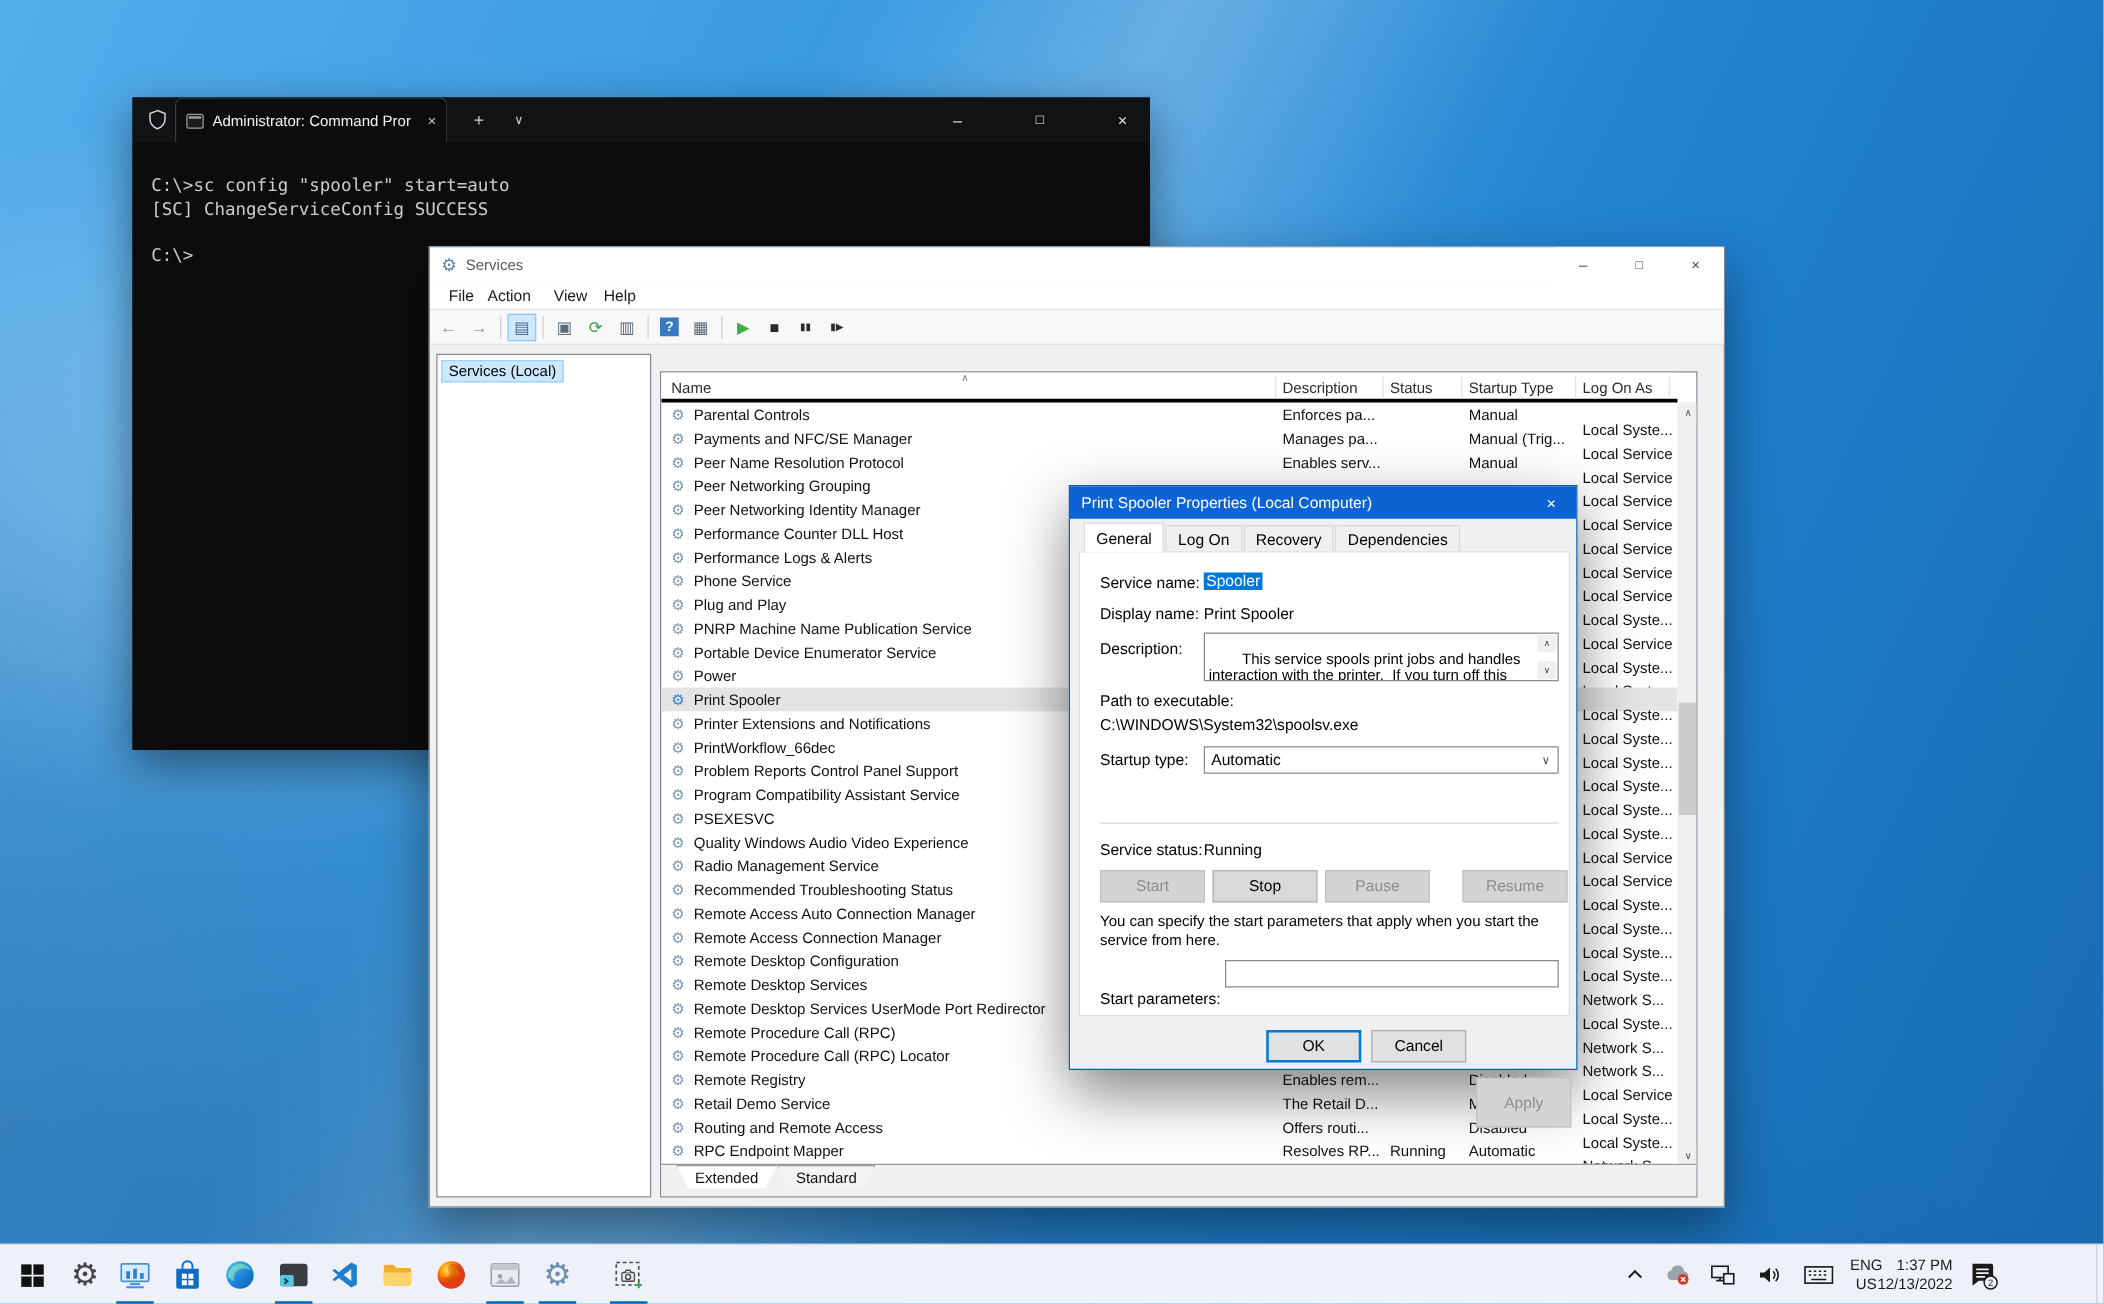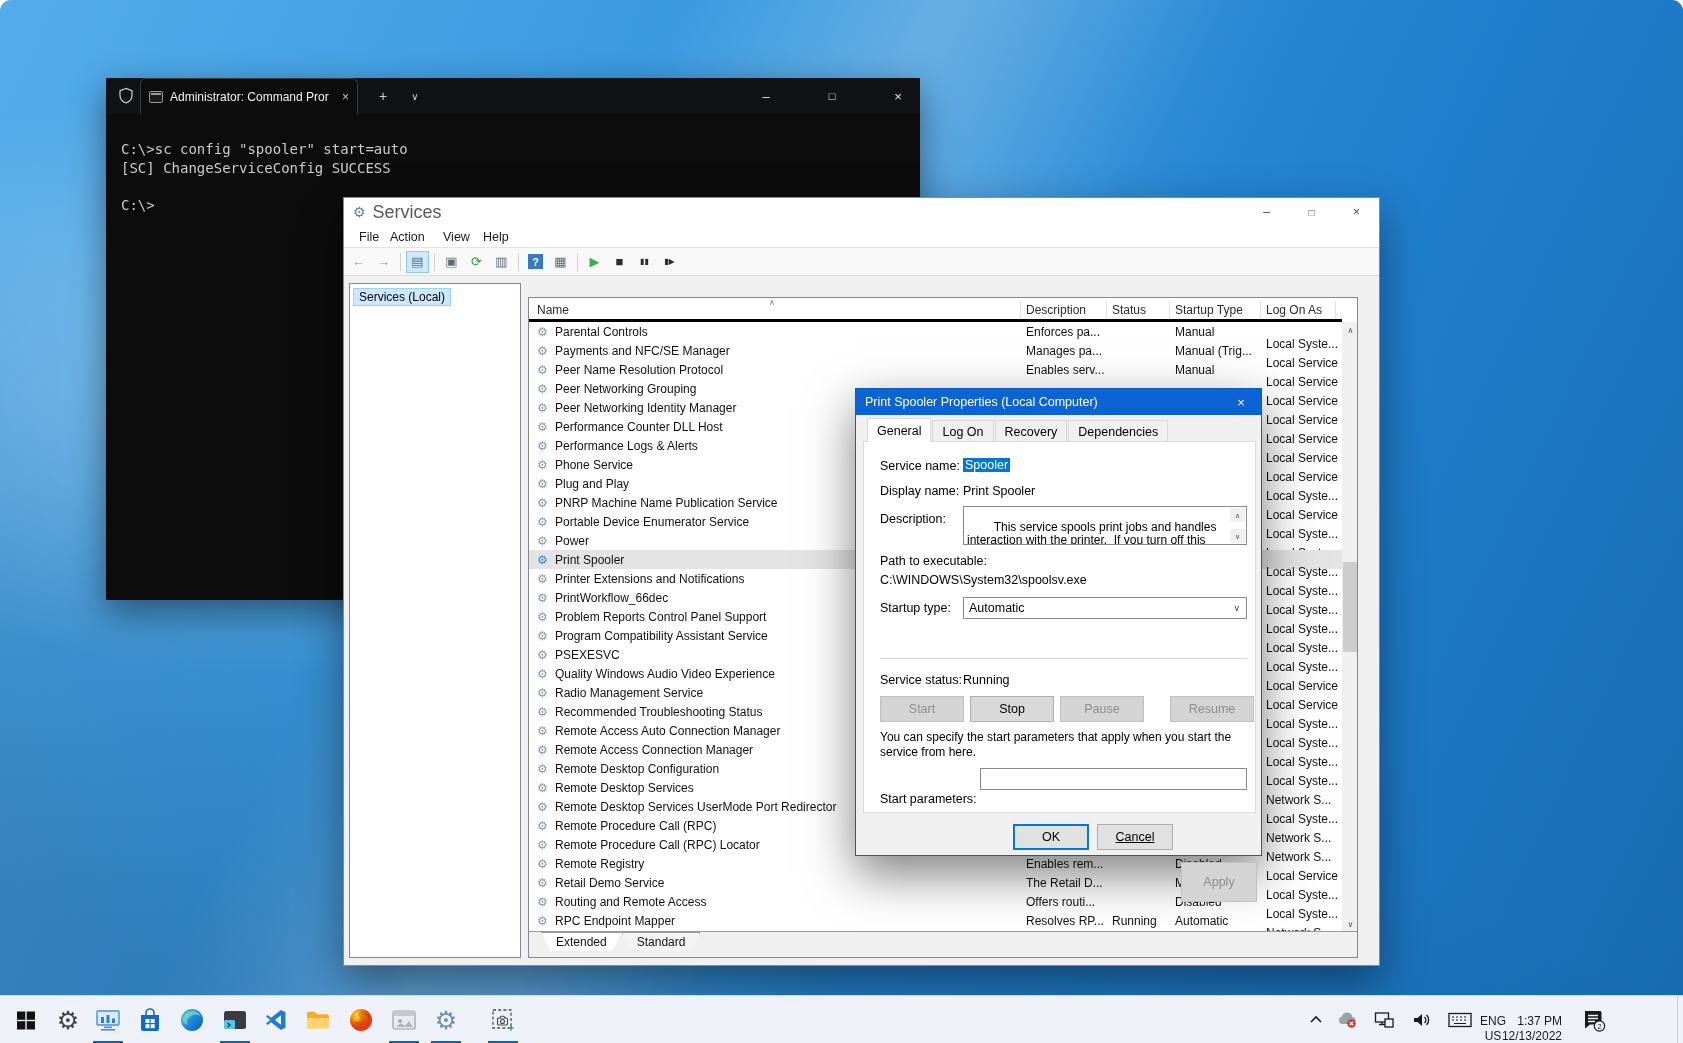--- a/index.html
+++ b/index.html
@@ -7,21 +7,20 @@
   body { font-family:"Liberation Sans", sans-serif; font-size:12px; position:relative; }
 
   
   #desktop { position:absolute; inset:0;
     background:
       radial-gradient(ellipse 900px 500px at 16% 36%, rgba(255,255,255,.30), transparent 60%),
       linear-gradient(118deg, transparent 30%, rgba(255,255,255,.16) 42%, transparent 55%),
       linear-gradient(295deg, transparent 40%, rgba(255,255,255,.12) 55%, transparent 68%),
       linear-gradient(205deg, transparent 55%, rgba(8,45,90,.28) 92%),
       linear-gradient(115deg, #55acea 0%, #3194dd 42%, #1f7ecd 70%, #186aae 100%);
-    border-radius: 11px;
   }
 
   
   #terminal { position:absolute; left:106px; top:78px; width:814px; height:522px;
     background:#0c0c0c; box-shadow:0 12px 34px rgba(0,0,0,.45); }
   #term-titlebar { position:absolute; left:0; top:0; right:0; height:36px; background:#111214; }
   #term-shield { position:absolute; left:11px; top:9px; width:18px; height:18px; }
   #term-tab { position:absolute; left:34px; top:0; width:218px; height:36px; background:#0c0c0c;
     border:1px solid #3b3b3b; border-bottom:none; border-radius:6px 6px 0 0;
     display:flex; align-items:center; padding:0 8px; }
@@ -40,21 +39,21 @@
   #term-body { position:absolute; left:0; top:36px; right:0; bottom:0; background:#0c0c0c;
     padding:26px 0 0 15px; font-family:"DejaVu Sans Mono", monospace; font-size:14px;
     color:#cccccc; line-height:18.5px; white-space:pre; }
 
   
   #services { position:absolute; left:343px; top:197px; width:1037px; height:769px;
     background:#f0f0f0; border:1px solid #7b8ea1; box-shadow:0 16px 40px rgba(0,0,0,.42); }
   #svc-titlebar { position:absolute; left:0; top:0; right:0; height:28px; background:#ffffff;
     display:flex; align-items:center; }
   #svc-titlebar .appicon { font-size:14px; color:#5d87ad; margin:0 7px 0 9px; }
-  #svc-titlebar .wtitle { color:#5a5a5a; font-size:18px; }
+  #svc-titlebar .wtitle { color:#5a5a5a; font-size:12px; }
   .svc-cap { position:absolute; top:0; height:28px; width:45px; display:flex; align-items:center;
     justify-content:center; color:#4a4a4a; font-size:12px; background:#fff; }
   #svc-min { right:90px; } #svc-max { right:45px; font-size:10px; } #svc-close { right:0; }
   #svc-menubar { position:absolute; left:0; top:28px; right:0; height:22px; background:#ffffff;
     display:flex; align-items:center; border-bottom:1px solid #e3e3e3; }
   .menu-item { position:absolute; top:0; height:22px; display:flex; align-items:center; color:#1a1a1a; font-size:12.5px;}
   #menu-file{left:15px;} #menu-action{left:46px;} #menu-view{left:99px;} #menu-help{left:139px;}
   #svc-toolbar { position:absolute; left:0; top:50px; right:0; height:28px; background:#f8f8f8;
     border-bottom:1px solid #dcdcdc; display:flex; align-items:center; padding-left:3px; gap:2px; }
   .tb-btn { width:23px; height:22px; display:flex; align-items:center; justify-content:center;
@@ -134,32 +133,32 @@
   .dbtn { position:absolute; height:26px; display:flex; align-items:center; justify-content:center;
     font-size:12.5px; background:#d9d9d9; border:1px solid #b0b0b0; color:#000; }
   .dbtn.disabled { background:#d4d4d4; border-color:#c0c0c0; color:#8d8d8d; }
   #b-start{left:16px; top:254px; width:84px;} #b-stop{left:106px; top:254px; width:84px;}
   #b-pause{left:196px; top:254px; width:84px;} #b-resume{left:306px; top:254px; width:84px;}
   #f-note { position:absolute; left:16px; top:288px; width:372px; font-size:12px; line-height:15px; color:#000; }
   #f-params-input { position:absolute; left:116px; top:326px; width:267px; height:22px;
     border:1px solid #8a8a8a; background:#fff; font-size:12px; padding:0 4px;
     font-family:"Liberation Sans", sans-serif; }
   #b-ok{left:157px; top:435px; width:76px; height:26px; background:#e1e1e1; border:2px solid #0078d7;}
-  #b-cancel{left:241px; top:435px; width:76px; height:26px; background:#e1e1e1; border:1px solid #adadad;text-decoration:underline;}
+  #b-cancel{left:241px; top:435px; width:76px; height:26px; background:#e1e1e1; border:1px solid #adadad;}
   #b-apply{left:325px; top:432px; width:76px; height:40px;margin-top:41px;}
 
   
   #taskbar { position:absolute; left:0; bottom:0; width:1683px; height:48px; background:#eef2f8;
     border-top:1px solid #d4dae2; z-index:50; }
   .tb-icon { position:absolute; top:0; width:44px; height:48px; display:flex; align-items:center;
     justify-content:center; }
   .tb-icon .underline { position:absolute; bottom:0; left:7px; right:7px; height:3px; background:#0067c0; }
   .glyph-gear { font-size:25px; color:#454545; line-height:24px; }
   .glyph-gear.svcs { color:#6d8fb0; }
-  .tray-item { position:absolute; top:0; height:48px; display:flex; align-items:center; justify-content:flex-end; }
+  .tray-item { position:absolute; top:0; height:48px; display:flex; align-items:center; justify-content:center; }
   #tray-lang { left:1470px; width:46px; flex-direction:column; font-size:12px; color:#1a1a1a; line-height:15px; }
   #tray-clock { left:1506px; width:56px; flex-direction:column; font-size:12px; color:#1a1a1a;
     line-height:15px; align-items:flex-end; }
   #show-desktop { position:absolute; right:0; top:0; width:6px; height:48px; border-left:1px solid #c8ced6; }
 </style>
 </head>
 <body>
 
 <div id="desktop">
 

